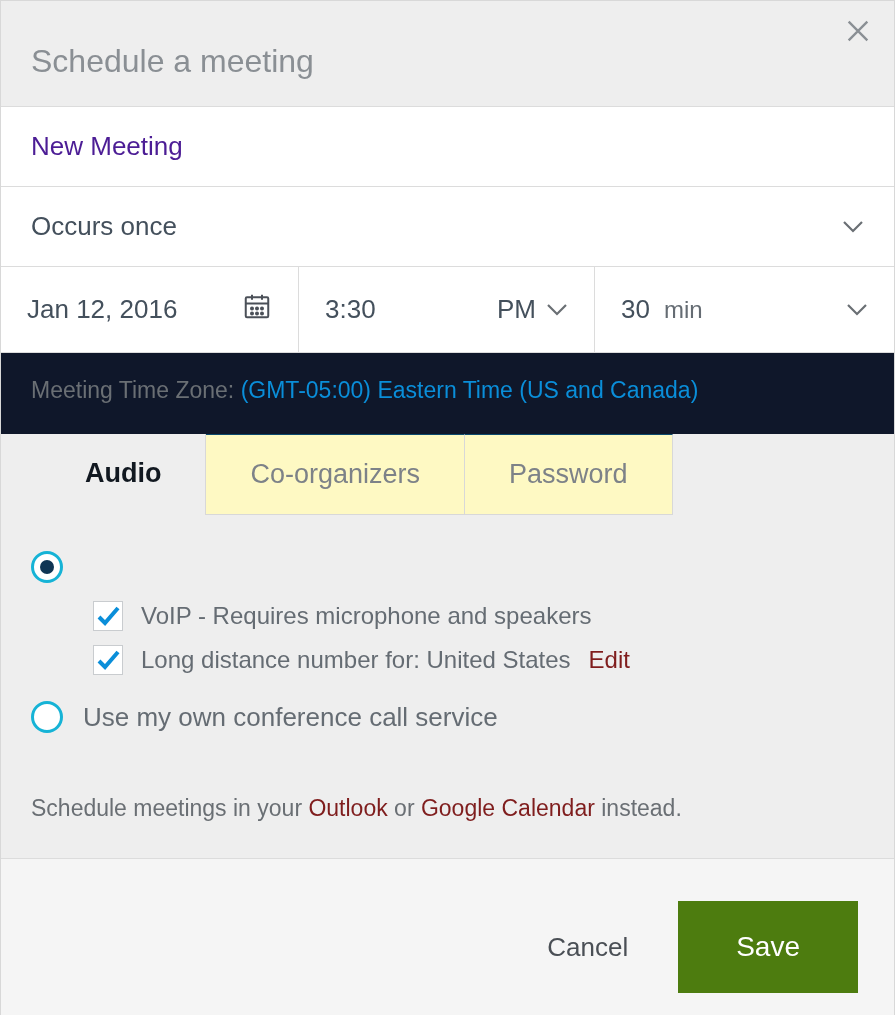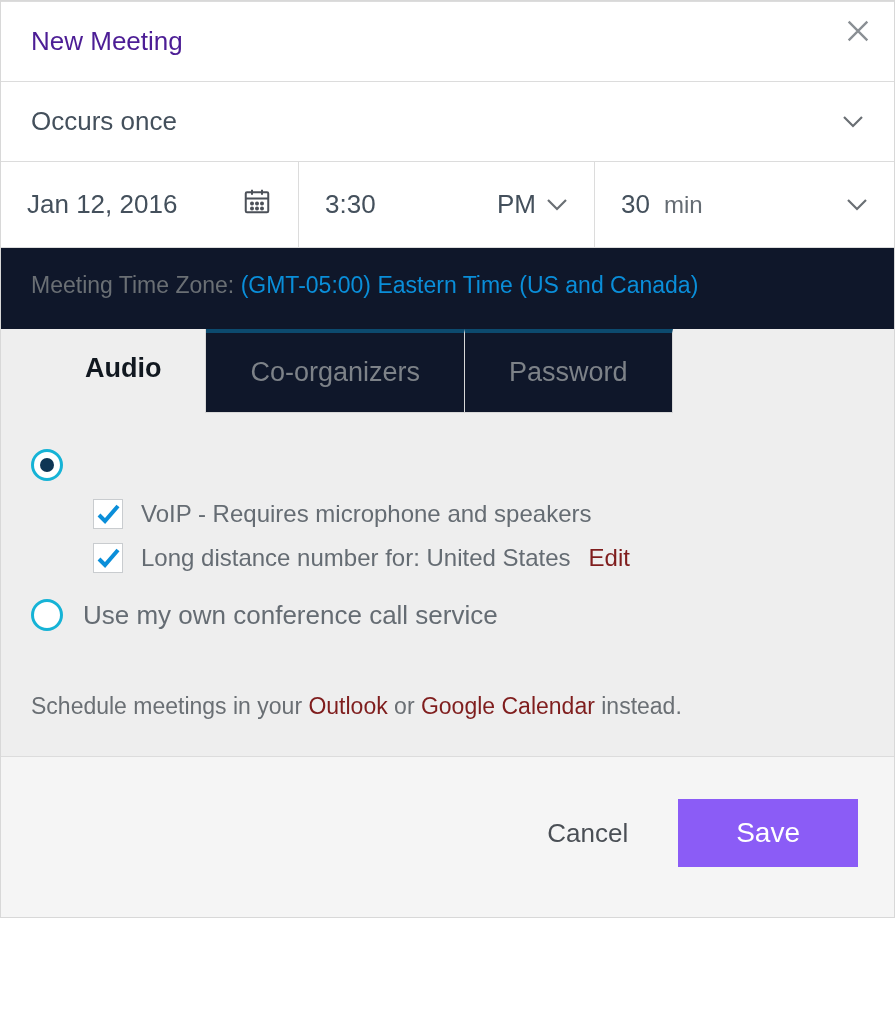--- a/index.html
+++ b/index.html
@@ -85,23 +85,23 @@
     border-right: 1px solid #d8d8d8;
   }
   .tab:first-child { padding-left: 54px; }
   .tab.active {
     color: #111820;
     font-weight: 700;
     border-right: 1px solid #d8d8d8;
   }
   .tab:last-child { border-right: 1px solid #d8d8d8; }
   .tab:nth-child(2), .tab:nth-child(3){
-    border-top: 4px solid #0c4a6e;
+    border-top: 1px solid #0c4a6e;
     border-bottom: 1px solid #d8d8d8;
-    background: #0f172a;
+    background: #fef9c3;
   }
   .tab.active {
     border-top: none; border-bottom: none; border-right:1px solid #d8d8d8;
     background: #eeeeee;
   }
   .audio-block {
     padding: 36px 30px 12px 30px;
     background: #eeeeee;
     font-size: 26px;
     color: #656c73;
@@ -143,38 +143,39 @@
   .footer {
     border-top: 1px solid #dcdcdc;
     background: #f5f5f5;
     padding: 42px 36px 50px 36px;
     display:flex; justify-content:flex-end; align-items:center; gap: 44px;
   }
   .btn-cancel {
     font-size:26px; color:#4a4f55; cursor:pointer; background:none; border:none;
   }
   .btn-save {
-    font-size:28px; color:#fff; background:#8b5cf6; border:none;
-    padding: 18px 58px; cursor:pointer;text-align:center;
+    font-size:28px; color:#fff; background:#4d7c0f; border:none;
+    padding: 30px 58px; cursor:pointer;text-align:center;
   }
   .min-lbl { color:#656c73; font-size:24px; }
 </style>
 </head>
 <body>
 
 <div class="dialog">
 
   <div class="close-btn">
     <span>
       <svg width="28" height="28" viewBox="0 0 24 24">
           <path d="M4 4 L20 20 M20 4 L4 20"></path>
         </svg>
     </span>
   </div>
 
+  <div class="dlg-title">Schedule a meeting</div>
 
   <div class="row meeting">
     <div class="field">
       <span>New Meeting</span>
     </div>
   </div>
 
   <div class="row occurrence">
     <div class="field">
       <span>Occurs once</span>

